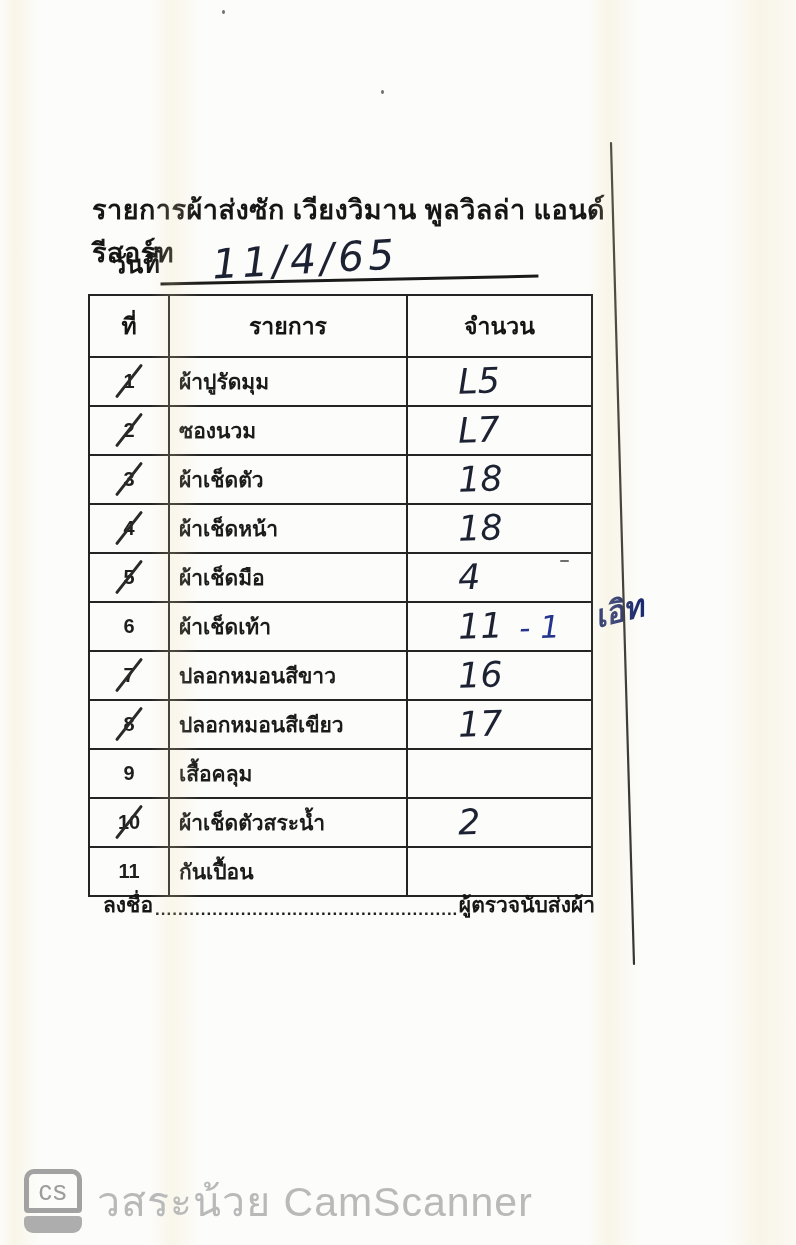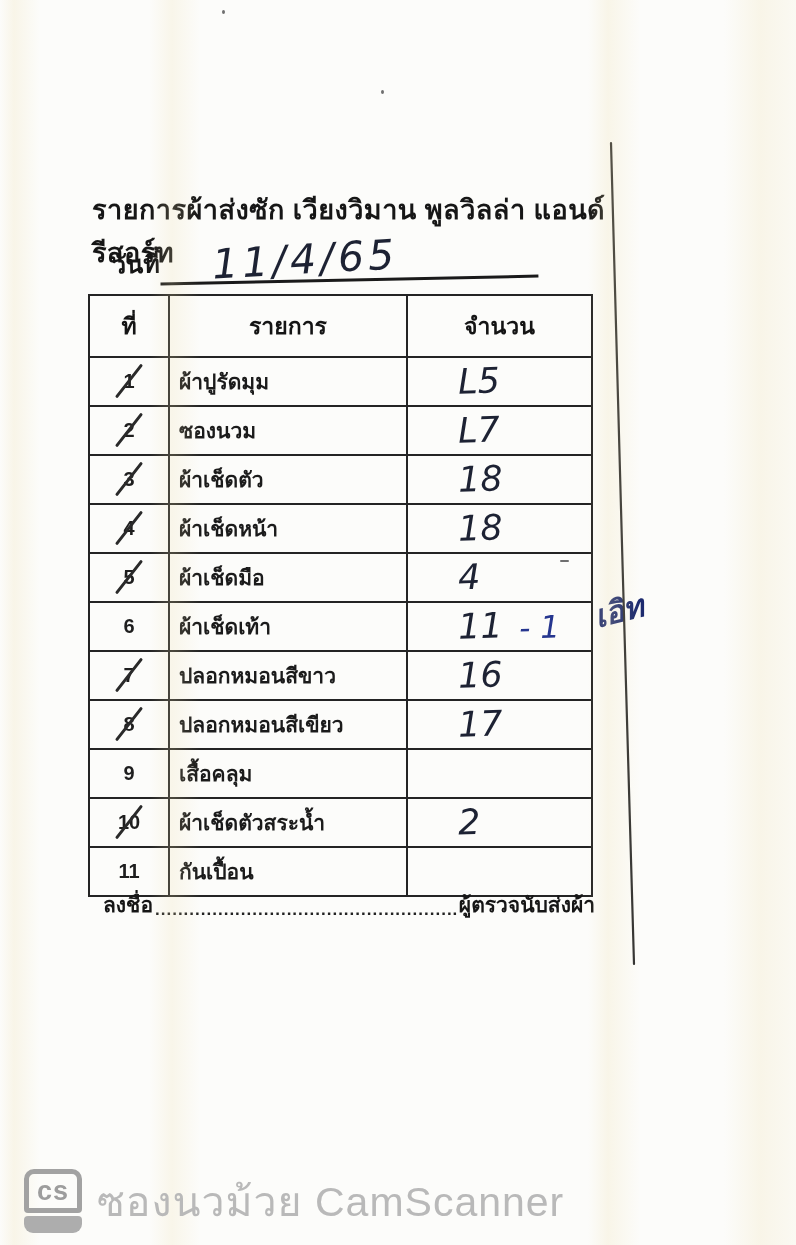--- a/index.html
+++ b/index.html
@@ -78,21 +78,21 @@
   .fold-svg { position:absolute; left:0; top:0; pointer-events:none; z-index:4; }
   .speck { position:absolute; background:#6f6f6f; border-radius:50%; }
   .watermark {
     position:absolute; left:24px; top:1168px; height:66px;
     display:flex; align-items:center; gap:15px; z-index:6;
   }
   .cs-logo { width:58px; display:flex; flex-direction:column; align-items:stretch; }
   .cs-box {
     box-sizing:border-box; width:58px; height:44px; border:5px solid #a2a2a2;
     border-radius:10px 10px 4px 4px; display:flex; align-items:center; justify-content:center;
-    color:#9d9d9d; font-size:27px; font-weight:700; letter-spacing:1px; line-height:1;
+    color:#9d9d9d; font-size:27px; font-weight:400; letter-spacing:1px; line-height:1;
   }
   .cs-base { width:58px; height:17px; margin-top:3px; background:#adadad; border-radius:4px 4px 9px 9px; }
   .wm-text { font-size:41px; font-weight:400; color:#b9b9b9; letter-spacing:1px; white-space:nowrap; }
 </style>
 </head>
 <body>
 
 <div class="sheet">
 
   <div class="title">รายการผ้าส่งซัก เวียงวิมาน พูลวิลล่า แอนด์รีสอร์ท</div>
@@ -190,16 +190,16 @@
 
   <span class="speck" style="left:222px; top:10px; width:3px; height:4px;"></span>
   <span class="speck" style="left:381px; top:90px; width:3px; height:4px;"></span>
   <span class="speck" style="left:560px; top:560px; width:9px; height:2px; border-radius:1px;"></span>
 
   <div class="watermark">
     <div class="cs-logo">
       <div class="cs-box">cs</div>
       <div class="cs-base"></div>
     </div>
-    <div class="wm-text">ซองนวม้วย CamScanner</div>
+    <div class="wm-text">วสระน้วย CamScanner</div>
   </div>
 
 </div>
 
 </body></html>

